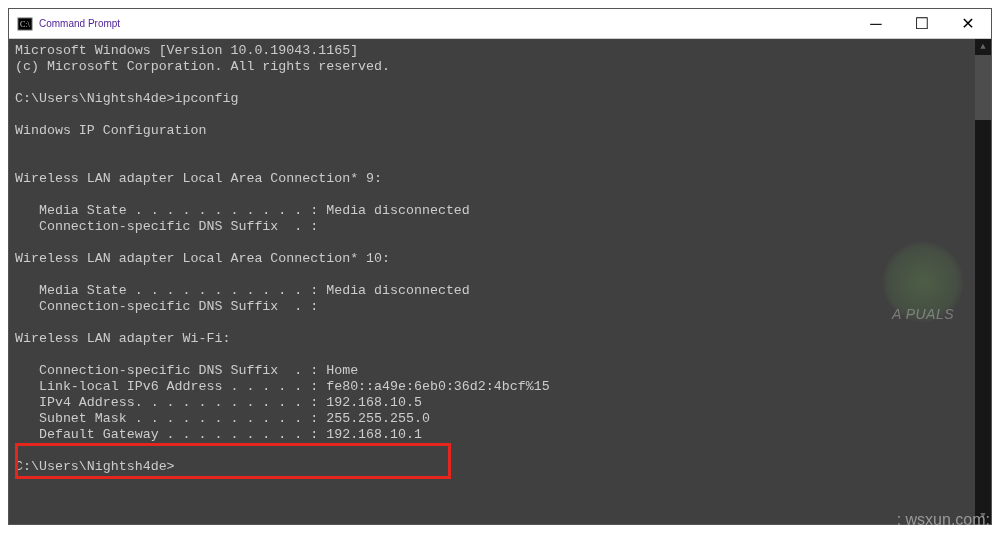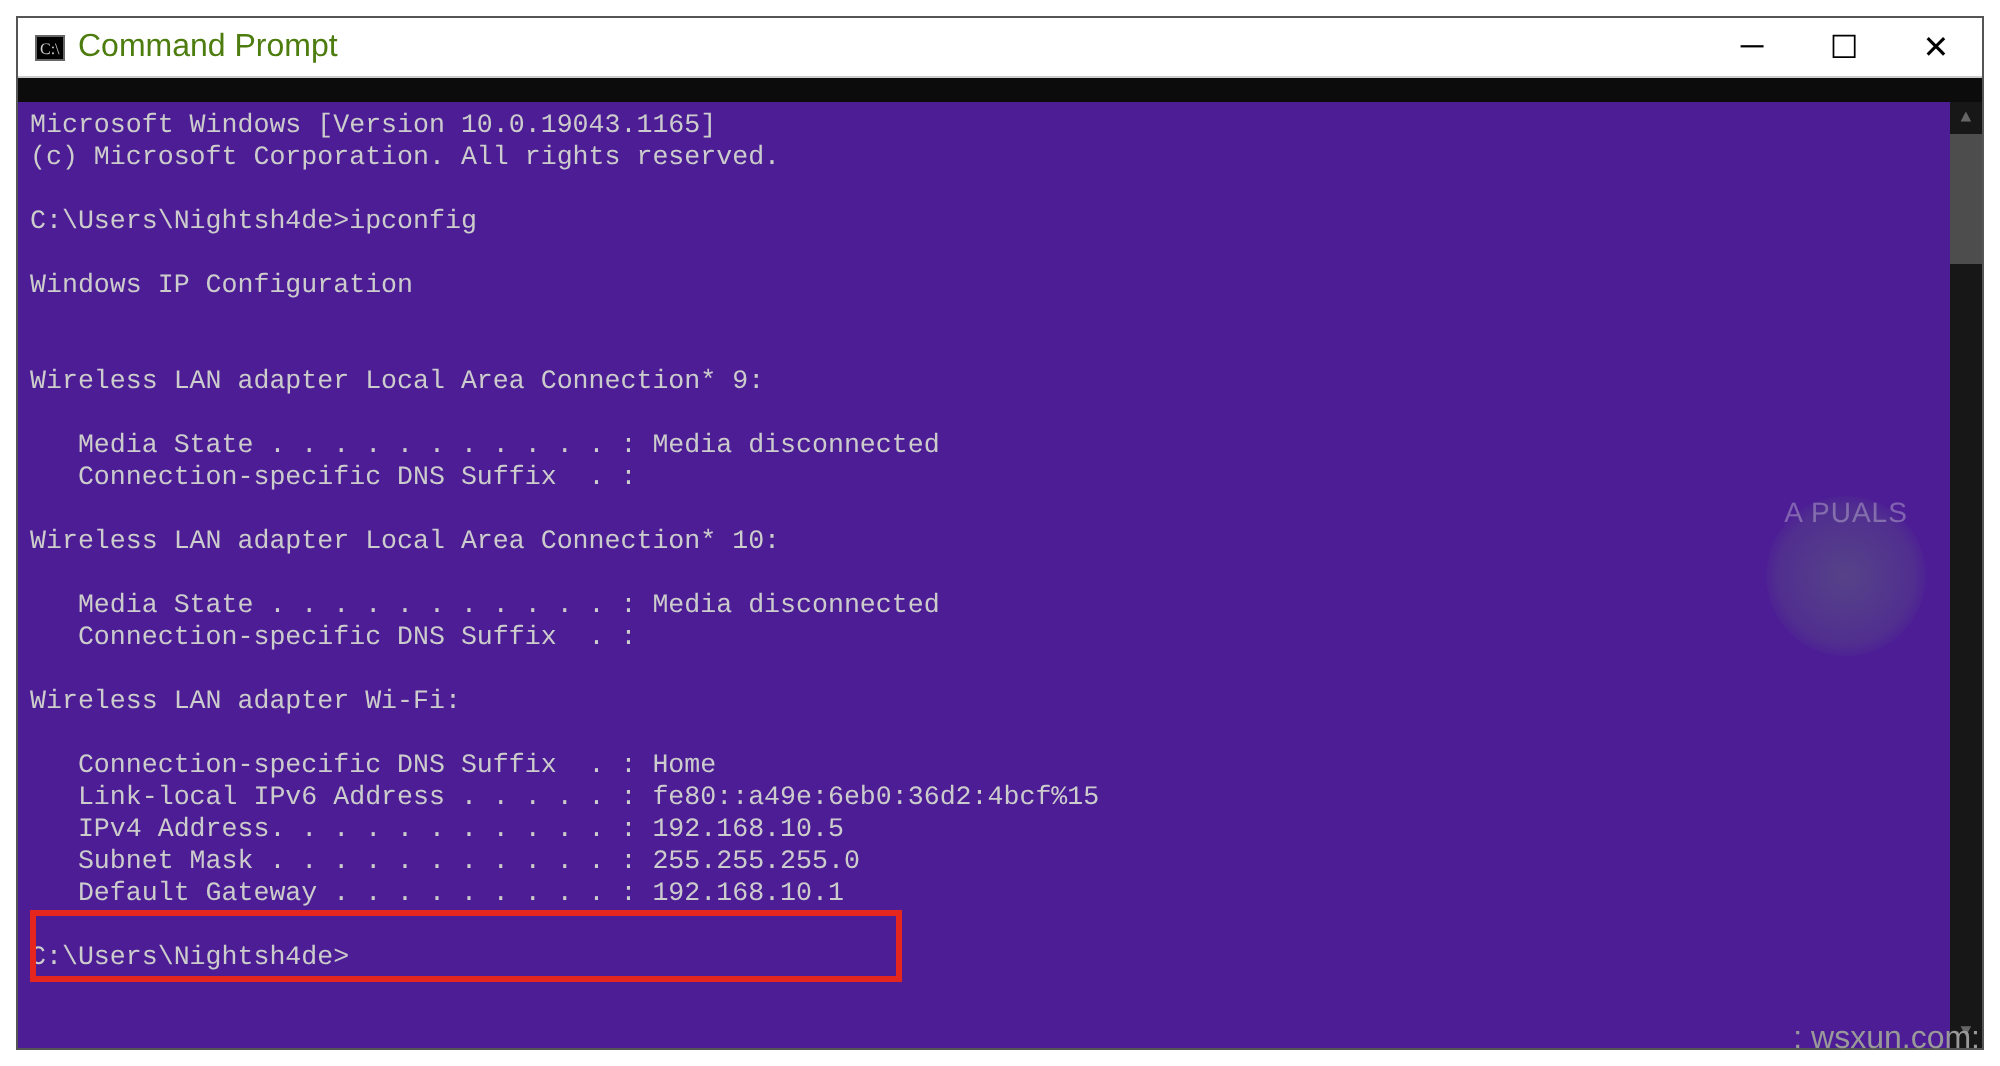--- a/index.html
+++ b/index.html
@@ -29,38 +29,37 @@
   .titlebar .appicon {
     width: 16px; height: 16px;
     margin: 0 6px 0 8px;
     display: flex;
     align-items: center;
     justify-content: center;
   }
   .titlebar .title {
     flex: 1;
     font-family: 'Segoe UI', Tahoma, sans-serif;
-    font-size: 16px;
-    color: #4d7c0f;
+    font-size: 10px;
+    color: #4c1d95;
   }
   .titlebar .controls { display: flex; height: 100%; }
   .titlebar .ctrl {
     width: 46px;
     display: flex;
     align-items: center;
     justify-content: center;
     color: #000;
     font-family: 'Segoe UI', sans-serif;
   }
   .terminal-wrap {
     flex: 1;
-    background: #4c1d95;
+    background: #404040;
     position: relative;
     overflow: hidden;
-    margin-top: 12px;
   }
   .terminal {
     padding: 4px 6px;
     color: #cccccc;
     font-size: 13.3px;
     line-height: 16px;
     white-space: pre;
     font-family: Consolas, 'Courier New', monospace;
   }
   .scrollbar {
@@ -94,22 +93,23 @@
     vertical-align: text-bottom;
   }
   .watermark {
     position: absolute;
     right: 28px;
     top: 50%;
     transform: translateY(-50%);
     width: 80px; height: 80px;
     border-radius: 50%;
     background: radial-gradient(circle, rgba(120,200,90,0.22) 0%, rgba(120,200,90,0.10) 60%, rgba(0,0,0,0) 75%);
-    display:flex;align-items:flex-start;justify-content:center;
+    display:flex;align-items:flex-end;justify-content:center;
     pointer-events:none;
+    font-style:italic;
   }
   .watermark span{
     font-family: Arial, sans-serif;
     font-size:14px;
     color: rgba(230,230,230,0.35);
     letter-spacing:0.5px;
   }
   .credit {
     position:absolute;
     right:10px; bottom:4px;

